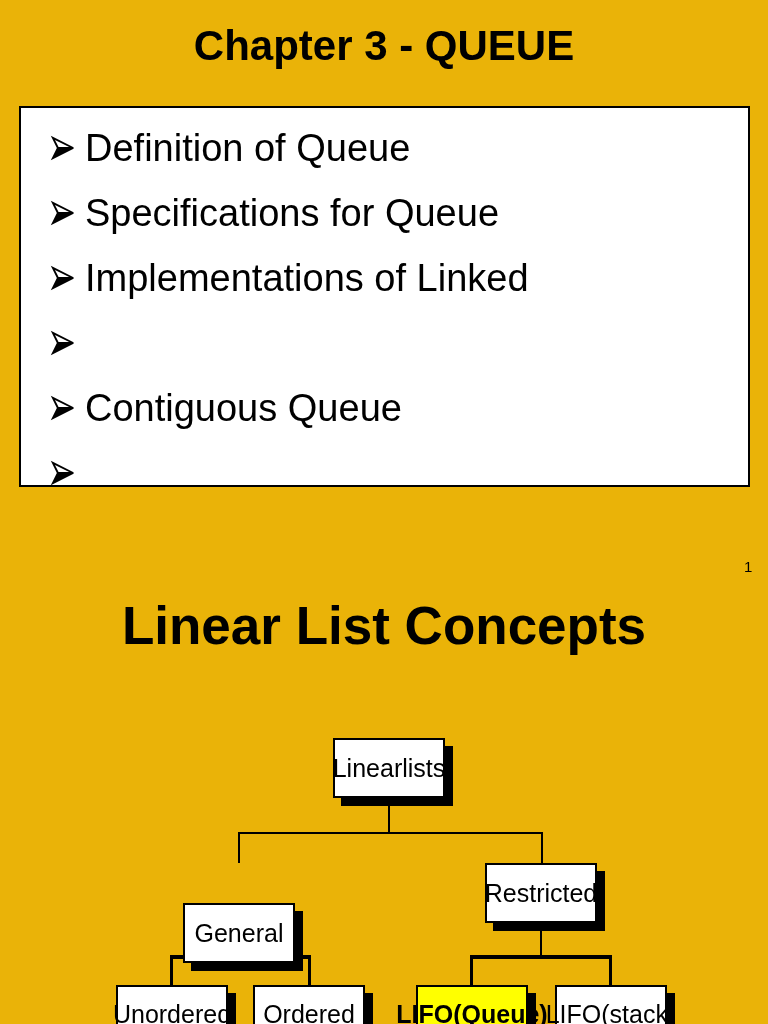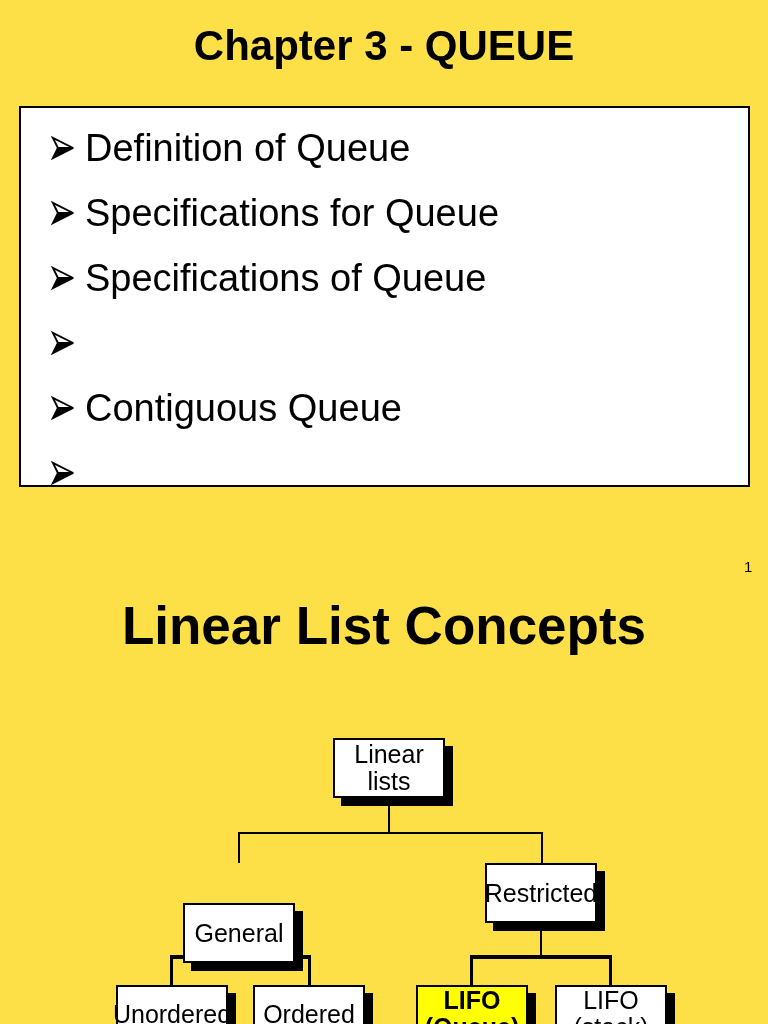--- a/index.html
+++ b/index.html
@@ -3,21 +3,21 @@
 <meta charset="utf-8">
 <style>
   * { margin: 0; padding: 0; box-sizing: border-box; }
   html, body { background: #ffffff; }
   body { font-family: "Liberation Sans", "DejaVu Sans", sans-serif; color: #000; }
 
   .page {
     position: relative;
     width: 768px;
     height: 1024px;
-    background: #fde047;
+    background: #eab308;
     overflow: hidden;
     margin: 0 auto;
   }
 
   
   .slide1-title {
     position: absolute;
     left: 0; top: 22px; width: 768px;
     text-align: center;
     font-size: 42px;
@@ -61,21 +61,21 @@
     font-size: 53px;
     font-weight: bold;
   }
 
   .node {
     position: absolute;
     background: #fff;
     border: 2px solid #000;
     box-shadow: 8px 8px 0 #000;
     display: flex;
-    flex-direction: column;
+    flex-direction: row;
     align-items: center;
     justify-content: center;
     text-align: center;
     font-size: 25px;
     line-height: 27px;
   }
   .node.bold { font-weight: bold; }
 
   .hline, .vline, .bar { position: absolute; background: #000; }
 
@@ -127,21 +127,21 @@
           </span>
         <span>Specifications for Queue</span>
       </div>
       <div class="li">
         <span class="bullet">
             <svg viewBox="0 0 18 18">
               <polygon points="2,2 16,9 5.5,9" fill="#ffffff" stroke="#000" stroke-width="1.3"></polygon>
               <polygon points="5.5,9 16,9 2,16" fill="#000" stroke="#000" stroke-width="1.3"></polygon>
             </svg>
           </span>
-        <span>Specifications of Queue</span>
+        <span>Implementations of Linked</span>
       </div>
       <div class="li">
         <span class="bullet">
             <svg viewBox="0 0 18 18">
               <polygon points="2,2 16,9 5.5,9" fill="#ffffff" stroke="#000" stroke-width="1.3"></polygon>
               <polygon points="5.5,9 16,9 2,16" fill="#000" stroke="#000" stroke-width="1.3"></polygon>
             </svg>
           </span>
       </div>
       <div class="li">

